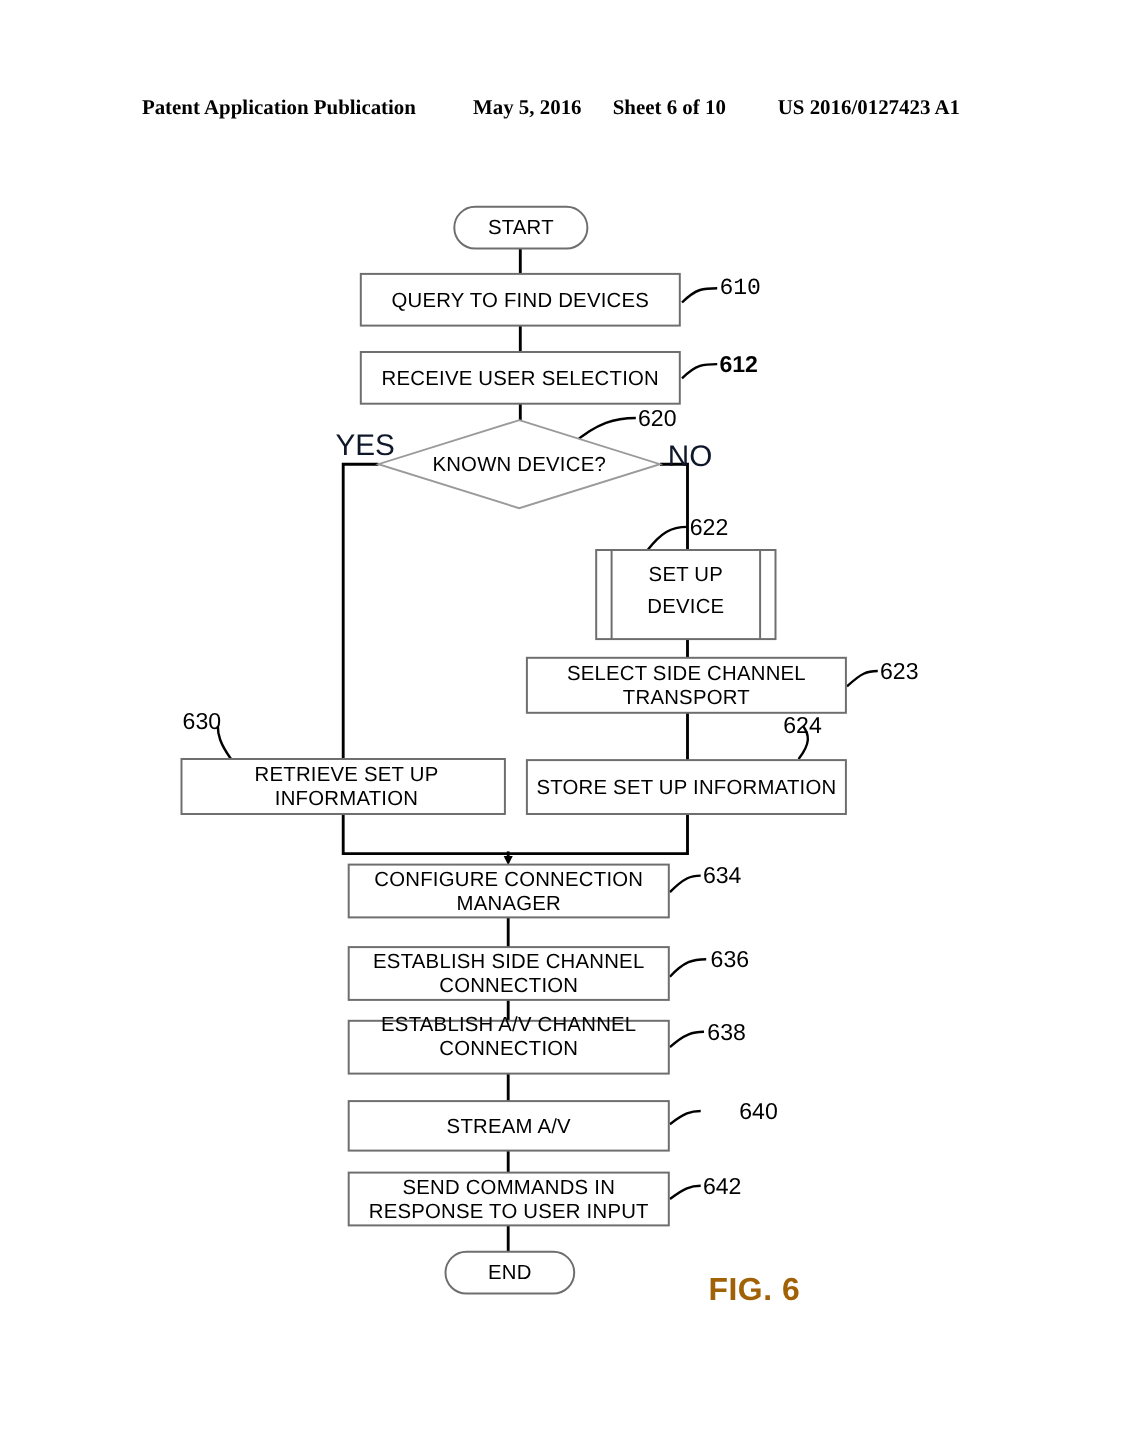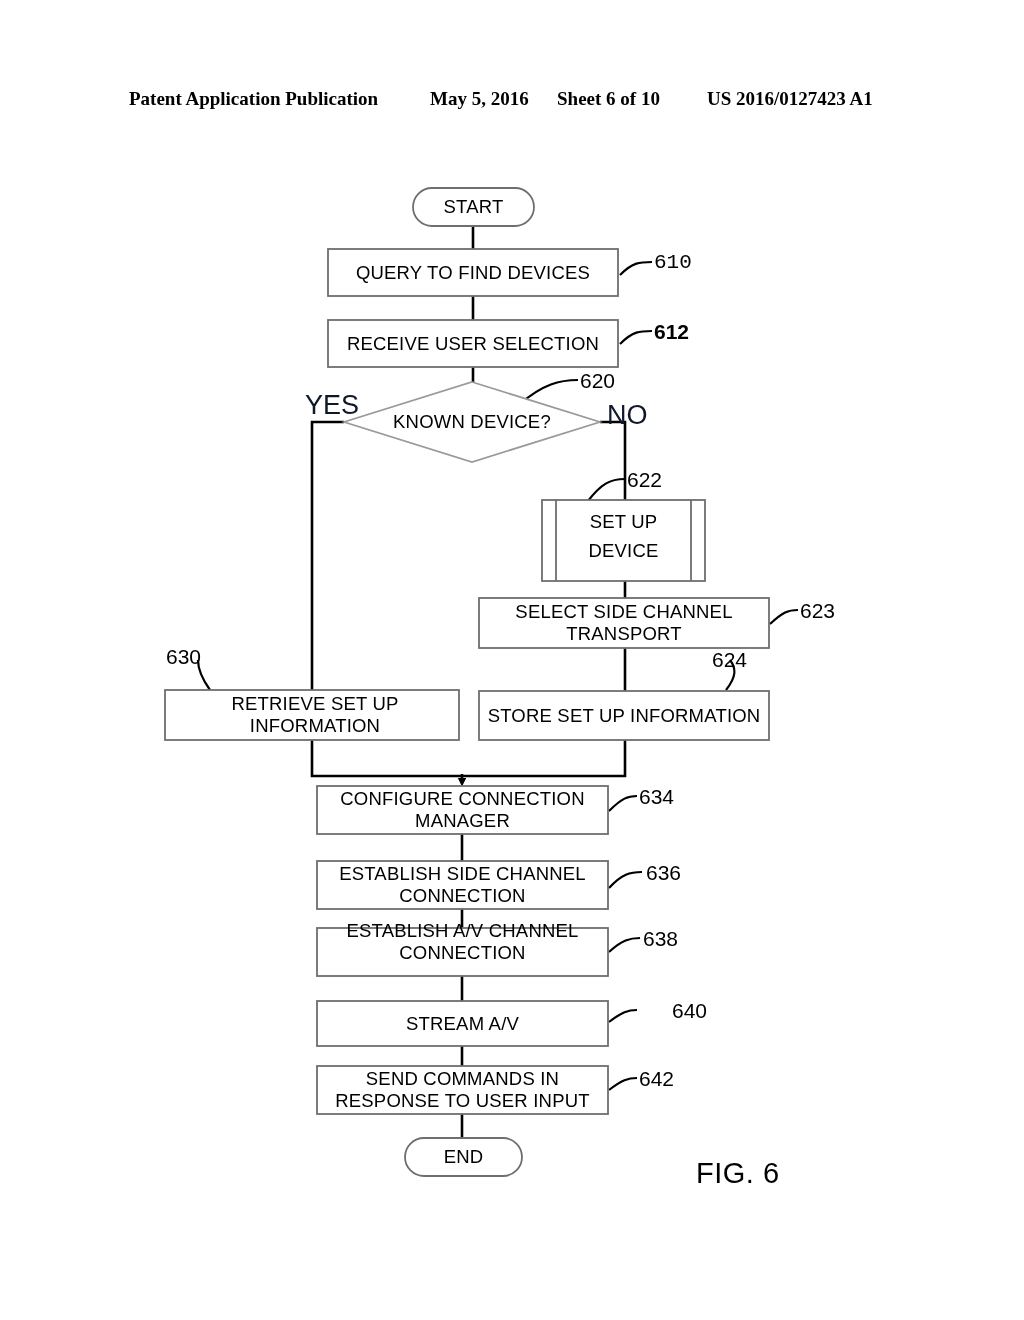--- a/index.html
+++ b/index.html
@@ -75,27 +75,27 @@
   }
   .branch-label {
     position: absolute;
     font-family: "Liberation Sans", sans-serif;
     font-size: 27px;
     color: #0f172a;
     white-space: nowrap;
   }
   #fig-caption {
     position: absolute;
-    left: 696px;
+    left: 644px;
     top: 1157px;
     font-family: "Liberation Sans", sans-serif;
-    font-weight: normal;
+    font-weight: bold;
     font-size: 29px;
     letter-spacing: 0.5px;
-    color: #000000;
+    color: #a16207;
   }
 </style>
 </head>
 <body>
 
 <div id="patent-header">
   <span class="hdr-item hdr-pub">Patent Application Publication</span>
   <span class="hdr-item hdr-date">May 5, 2016</span>
   <span class="hdr-item hdr-sheet">Sheet 6 of 10</span>
   <span class="hdr-item hdr-num">US 2016/0127423 A1</span>

